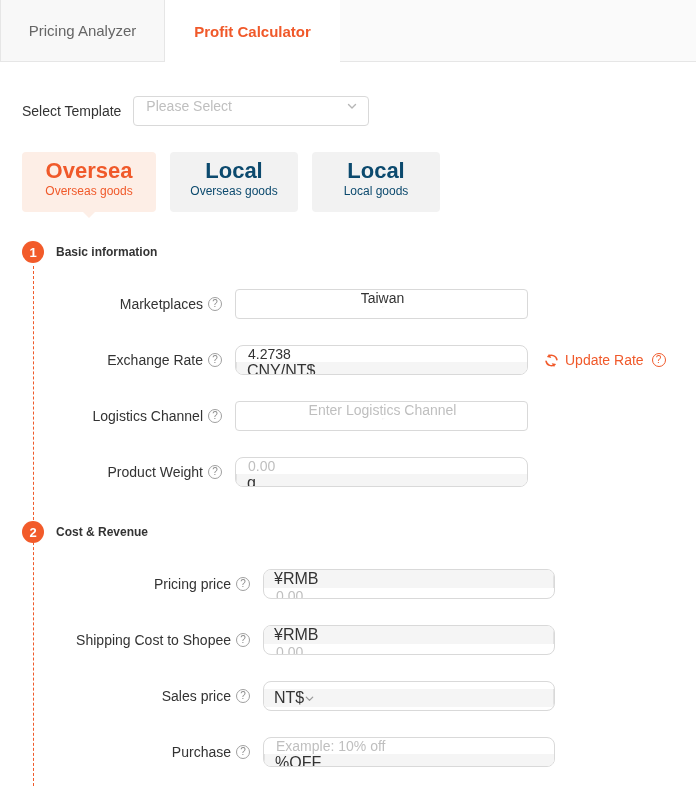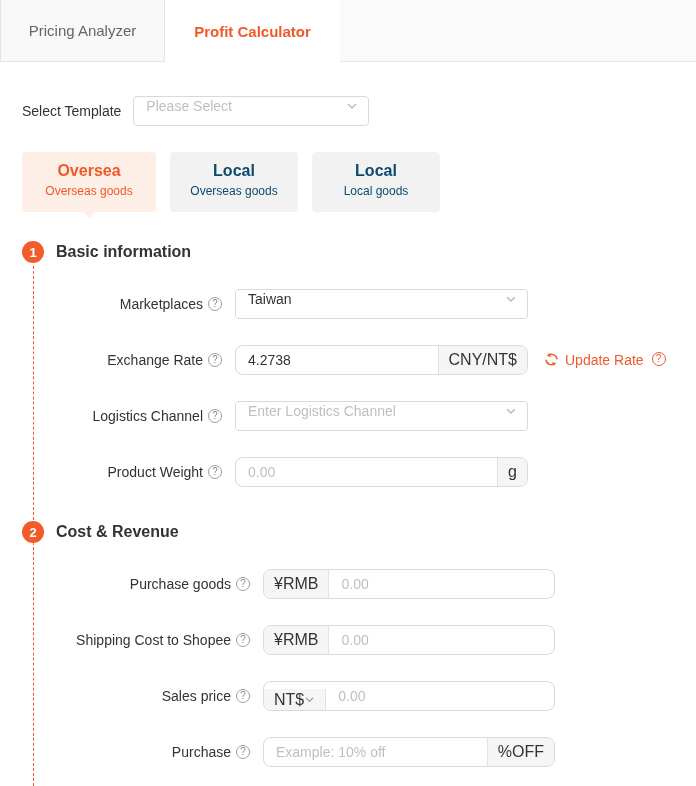--- a/index.html
+++ b/index.html
@@ -21,63 +21,63 @@
                 padding:0 10px 10px 12px; cursor:pointer; }
   .st-select { width:236px; margin-left:12px; }
   .ph { color:#bfbfbf; font-size:14px; }
   .val { color:#333; font-size:14px; }
 
   
   .cards { display:flex; gap:14px; margin:26px 0 0 22px; }
   .card { width:128px; height:60px; border-radius:4px; background:#f2f2f2; text-align:center;
           padding-top:9px; position:relative; cursor:pointer; color:#0c4a6e; }
   .card.active { width:134px; background:#fdeee6; color:#f0592a; }
-  .card-title { font-size:16px; font-weight:600; line-height:20px; }
+  .card-title { font-size:22px; font-weight:600; line-height:20px; }
   .card-sub { font-size:12px; margin-top:3px; }
   .card-tail { position:absolute; left:50%; bottom:-6px; transform:translateX(-50%);
                width:0; height:0; border-left:7px solid transparent; border-right:7px solid transparent;
                border-top:7px solid #fdeee6; }
 
   
   .section-header { display:flex; align-items:center; margin-left:22px; position:relative; z-index:2; }
   .sh1 { margin-top:29px; }
   .sh2 { margin-top:34px; }
   .sec-num { width:22px; height:22px; border-radius:50%; background:#f25b2a; color:#fff;
              font-size:13px; font-weight:700; display:flex; align-items:center; justify-content:center; }
-  .sec-title { font-size:16px; font-weight:600; color:#333; margin-left:12px; }
+  .sec-title { font-size:12px; font-weight:600; color:#333; margin-left:12px; }
   .dash-line { position:absolute; left:33px; top:266px; bottom:0; width:0;
                border-left:1px dashed #f0592a; z-index:0; }
 
   
   .field-row { display:flex; align-items:center; margin-top:26px; position:relative; z-index:1; }
   .flabel { display:flex; align-items:center; justify-content:flex-end;
             font-size:14px; color:#333; white-space:nowrap; }
   .s1 .flabel { width:222px; }
   .s2 .flabel { width:250px; }
-  .control { margin-left:13px; }
+  .control { margin-left:13px;flex-direction:column; }
   .s1 .control { width:293px; }
   .s2 .control { width:292px; }
 
   .help { width:14px; height:14px; border:1px solid #a0a0a0; border-radius:50%; color:#8c8c8c;
           font-size:10px; display:inline-flex; align-items:center; justify-content:center;
           margin-left:5px; flex:none; line-height:1; cursor:pointer; }
   .help.orange { border-color:#f0592a; color:#f0592a; }
 
   .input-group { display:flex; height:30px; border:1px solid #d9d9d9; border-radius:8px;
                  overflow:hidden; background:#fff; }
   .input-group input { flex:1; min-width:0; border:none; outline:none; padding:0 12px;
                        font-size:14px; color:#333; font-family:inherit; background:transparent; }
   input::placeholder { color:#bfbfbf; opacity:1; }
   .addon { background:#f5f5f5; display:flex; align-items:center; padding:0 10px;
            font-size:16px; color:#333; flex:none; }
   .addon.suffix { border-left:1px solid #e2e2e2; }
   .addon.prefix { border-right:1px solid #e2e2e2; }
   .addon.select-addon { cursor:pointer;margin-top:7px; }
 
-  .update-rate { display:flex; align-items:flex-start; margin-left:16px; color:#f0592a;
+  .update-rate { display:flex; align-items:center; margin-left:16px; color:#f0592a;
                  font-size:14px; cursor:pointer; white-space:nowrap; }
   .update-rate svg { margin-right:6px; }
   .update-rate .help { margin-left:8px; }
 </style>
 </head>
 <body>
 
 <div class="page">
 
   <div class="tabbar">
@@ -185,21 +185,21 @@
 
   <div class="section-header sh2">
     <span class="sec-num">2</span>
     <span class="sec-title">Cost &amp; Revenue</span>
   </div>
 
   <div class="s2">
 
     <div class="field-row">
       <span class="flabel">
-        <span>Purchase goods</span>
+        <span>Pricing price</span>
         <span class="help">?</span>
       </span>
       <div class="input-group control">
         <span class="addon prefix">¥RMB</span>
         <input type="text" placeholder="0.00" style="">
       </div>
     </div>
 
     <div class="field-row">
       <span class="flabel">

